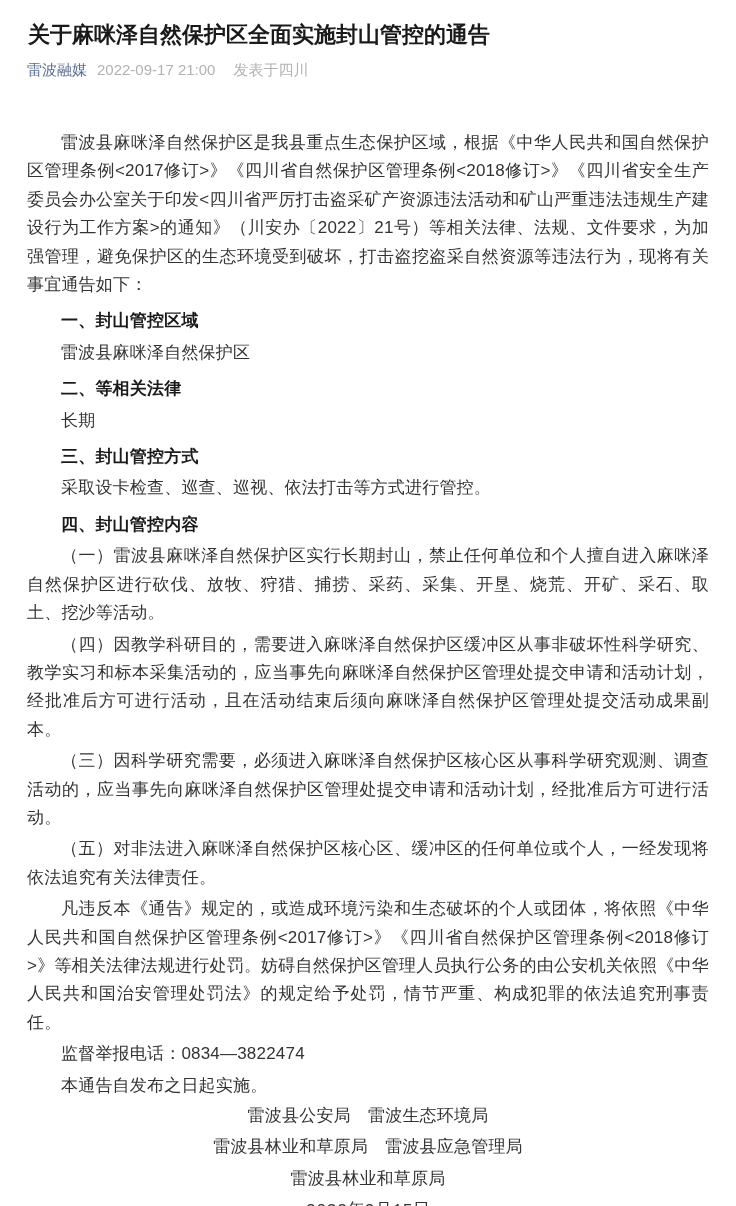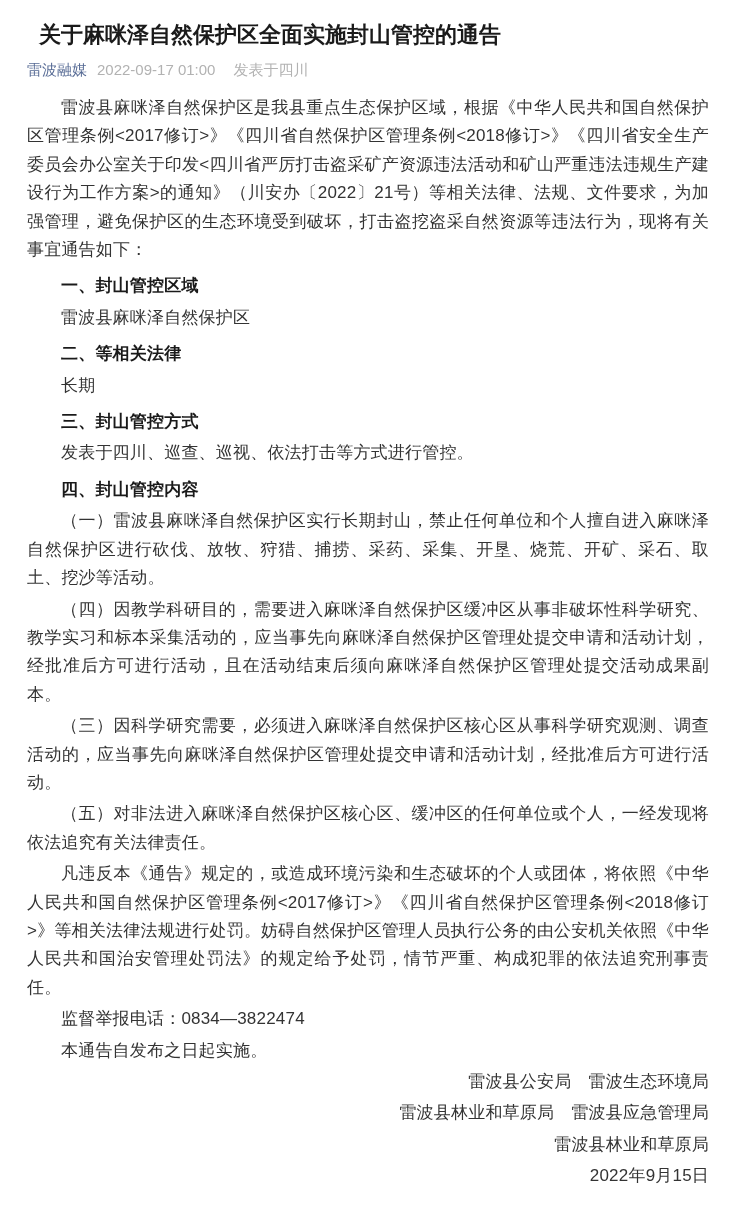--- a/index.html
+++ b/index.html
@@ -12,32 +12,32 @@
   *{box-sizing:border-box;}
   html,body{margin:0;padding:0;background:var(--bg-color);}
   body{font-family:"Liberation Sans",sans-serif;}
   .page{
     width:736px;
     min-height:1206px;
     background:var(--bg-color);
     padding:20px 27px 16px 27px;
   }
   .title{
-    margin:0 0 10px 12px;
+    margin:0 0 10px 1px;
     font-size:22px;
     line-height:30px;
     font-weight:700;
     color:var(--title-color);
   }
   .byline{
     display:flex;
     align-items:baseline;
     font-size:15px;
     line-height:20px;
-    margin-bottom:14px;
+    margin-bottom:49px;
     white-space:nowrap;
   }
   .byline .account{
     color:var(--account-color);
     margin-right:10px;
     cursor:pointer;
   }
   .byline .meta{
     color:var(--meta-color);
   }
@@ -55,48 +55,49 @@
     margin:0 0 3px 0;
     text-indent:2em;
     text-align:justify;
   }
   .content p.h{
     font-weight:700;
     color:var(--title-color);
     margin-top:8px;
   }
   .content p.sig{
-    text-align:right;
+    text-align:center;
     text-indent:0;
+    font-family:Liberation Mono, monospace;
   }
   .content p.sig:first-of-type{
     margin-top:4px;
   }
 </style>
 </head>
 <body>
 
 <div class="page">
 
   <h1 class="title">关于麻咪泽自然保护区全面实施封山管控的通告</h1>
 
   <div class="byline">
     <span class="account">雷波融媒</span>
-    <span class="meta">2022-09-17 01:00</span>
+    <span class="meta">2022-09-17 21:00</span>
     <span class="meta">发表于四川</span>
   </div>
 
   <div class="content" id="article-body">
       <p class="p">雷波县麻咪泽自然保护区是我县重点生态保护区域，根据《中华人民共和国自然保护区管理条例&lt;2017修订&gt;》《四川省自然保护区管理条例&lt;2018修订&gt;》《四川省安全生产委员会办公室关于印发&lt;四川省严厉打击盗采矿产资源违法活动和矿山严重违法违规生产建设行为工作方案&gt;的通知》（川安办〔2022〕21号）等相关法律、法规、文件要求，为加强管理，避免保护区的生态环境受到破坏，打击盗挖盗采自然资源等违法行为，现将有关事宜通告如下：</p>
       <p class="h">一、封山管控区域</p>
       <p class="p">雷波县麻咪泽自然保护区</p>
       <p class="h">二、等相关法律</p>
       <p class="p">长期</p>
       <p class="h">三、封山管控方式</p>
-      <p class="p">发表于四川、巡查、巡视、依法打击等方式进行管控。</p>
+      <p class="p">采取设卡检查、巡查、巡视、依法打击等方式进行管控。</p>
       <p class="h">四、封山管控内容</p>
       <p class="p">（一）雷波县麻咪泽自然保护区实行长期封山，禁止任何单位和个人擅自进入麻咪泽自然保护区进行砍伐、放牧、狩猎、捕捞、采药、采集、开垦、烧荒、开矿、采石、取土、挖沙等活动。</p>
       <p class="p">（四）因教学科研目的，需要进入麻咪泽自然保护区缓冲区从事非破坏性科学研究、教学实习和标本采集活动的，应当事先向麻咪泽自然保护区管理处提交申请和活动计划，经批准后方可进行活动，且在活动结束后须向麻咪泽自然保护区管理处提交活动成果副本。</p>
       <p class="p">（三）因科学研究需要，必须进入麻咪泽自然保护区核心区从事科学研究观测、调查活动的，应当事先向麻咪泽自然保护区管理处提交申请和活动计划，经批准后方可进行活动。</p>
       <p class="p">（五）对非法进入麻咪泽自然保护区核心区、缓冲区的任何单位或个人，一经发现将依法追究有关法律责任。</p>
       <p class="p">凡违反本《通告》规定的，或造成环境污染和生态破坏的个人或团体，将依照《中华人民共和国自然保护区管理条例&lt;2017修订&gt;》《四川省自然保护区管理条例&lt;2018修订&gt;》等相关法律法规进行处罚。妨碍自然保护区管理人员执行公务的由公安机关依照《中华人民共和国治安管理处罚法》的规定给予处罚，情节严重、构成犯罪的依法追究刑事责任。</p>
       <p class="p">监督举报电话：0834—3822474</p>
       <p class="p">本通告自发布之日起实施。</p>
       <p class="sig">雷波县公安局　雷波生态环境局</p>
       <p class="sig">雷波县林业和草原局　雷波县应急管理局</p>

